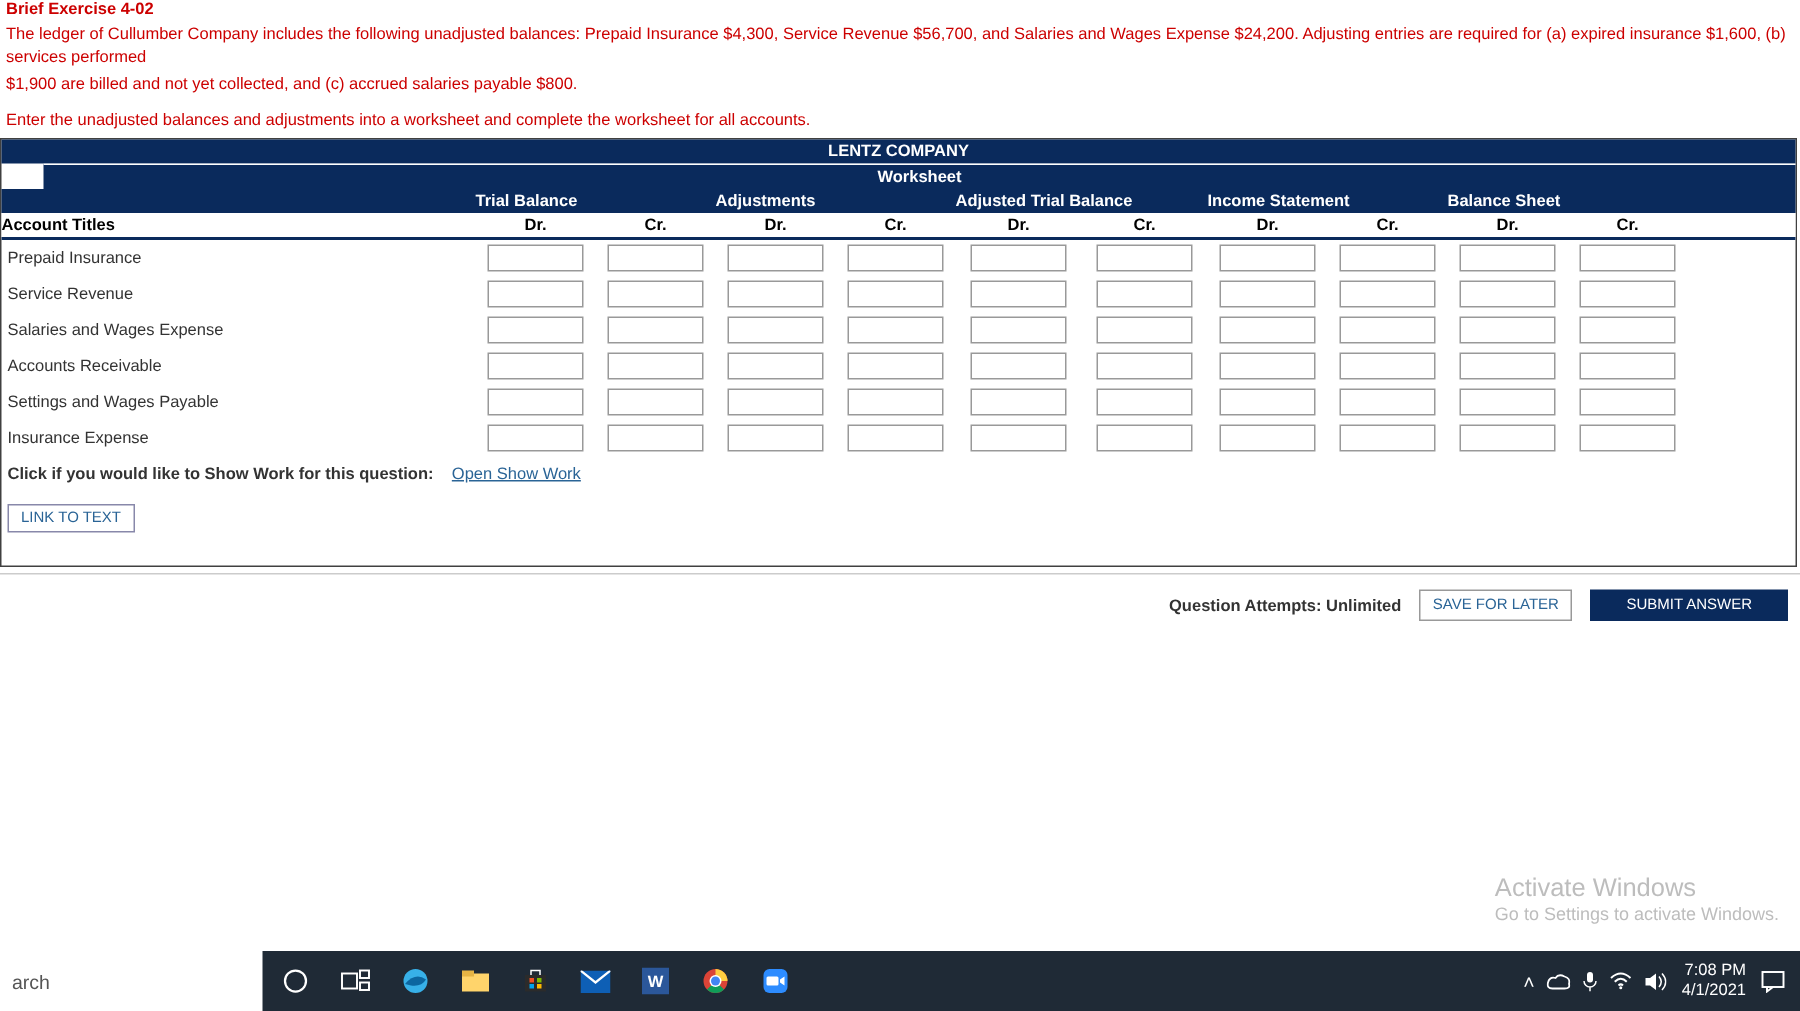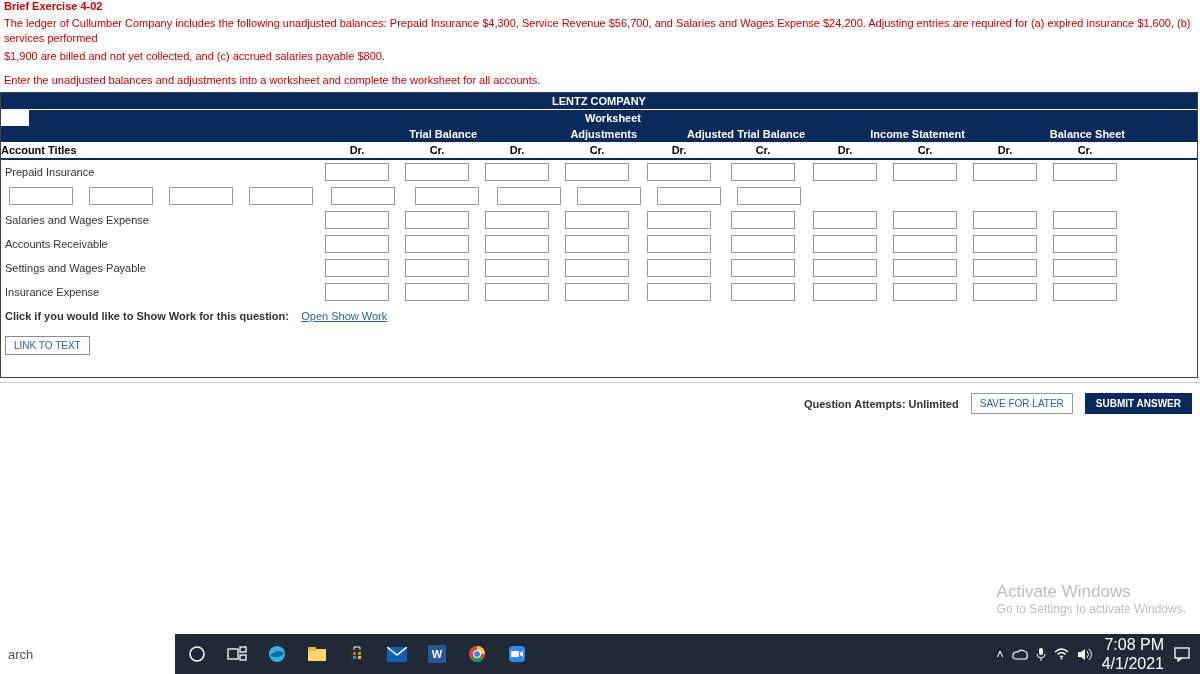--- a/index.html
+++ b/index.html
@@ -46,21 +46,21 @@
   }
   .ws-header-row {
     display: flex;
     background: #0a2a5c;
     color: #fff;
     font-weight: bold;
     font-size: 11px;
     text-align: center;
   }
   .ws-acct-col { width: 316px; flex-shrink: 0; }
-  .ws-group { width: 160px; flex-shrink: 0; text-align: right; padding: 2px 0; }
+  .ws-group { width: 160px; flex-shrink: 0; text-align: left; padding: 2px 0; }
   .ws-group-wide { width: 168px; }
   .ws-drcr-row {
     display: flex;
     background: #fff;
     color: #000;
     font-weight: bold;
     font-size: 11px;
     text-align: center;
     border-bottom: 2px solid #0a2a5c;
   }
@@ -119,22 +119,22 @@
     font-size: 10px;
     font-weight: normal;
     padding: 4px 8px;
     cursor: pointer;
   }
   .submit-btn {
     background: #0a2a5c;
     color: #fff;
     border: none;
     font-size: 10px;
-    font-weight: bold;
-    padding: 5px 11px;
+    font-weight: normal;
+    padding: 5px 24px;
     cursor: pointer;
   }
   .activate-watermark {
     position: absolute;
     right: 14px;
     bottom: 58px;
     color: #bdbdbd;
     text-align: left;
   }
   .activate-watermark .h { font-size: 17px; }
@@ -156,21 +156,21 @@
     background: #fff;
     color: #555;
     display: flex;
     align-items: center;
     padding-left: 8px;
     font-size: 13px;
   }
   .tb-icons { display: flex; align-items: center; gap: 16px; padding-left: 10px; }
   .tb-icon { width: 24px; height: 24px; display: flex; align-items: center; justify-content: center; font-size: 15px; }
   .tb-right { margin-left: auto; display: flex; align-items: center; gap: 10px; padding-right: 10px; }
-  .tb-clock { text-align: right; line-height: 1.2; font-size: 16px; }
+  .tb-clock { text-align: right; line-height: 1.2; font-size: 11px; }
   .tb-sys { display:flex; gap:8px; align-items:center; font-size:13px;}
   svg { display:block; }
 </style>
 </head>
 <body>
 
 <div class="top-section">
   <div class="exercise-title">Brief Exercise 4-02</div>
   <div class="instruction-text">The ledger of Cullumber Company includes the following unadjusted balances: Prepaid Insurance $4,300, Service Revenue $56,700, and Salaries and Wages Expense $24,200. Adjusting entries are required for (a) expired insurance $1,600, (b) services performed</div>
   <div class="instruction-text">$1,900 are billed and not yet collected, and (c) accrued salaries payable $800.</div>
@@ -232,20 +232,21 @@
         <div class="ws-input-pair">
           <input class="ws-input" style="">
           <input class="ws-input" style="">
         </div>
         <div class="ws-input-pair">
           <input class="ws-input" style="">
           <input class="ws-input" style="">
         </div>
       </div>
       <div class="ws-body-row">
+        <div class="ws-row-label">Service Revenue</div>
         <div class="ws-input-pair">
           <input class="ws-input" style="">
           <input class="ws-input" style="">
         </div>
         <div class="ws-input-pair">
           <input class="ws-input" style="">
           <input class="ws-input" style="">
         </div>
         <div class="ws-input-pair ws-input-pair-wide">
           <input class="ws-input" style="">

